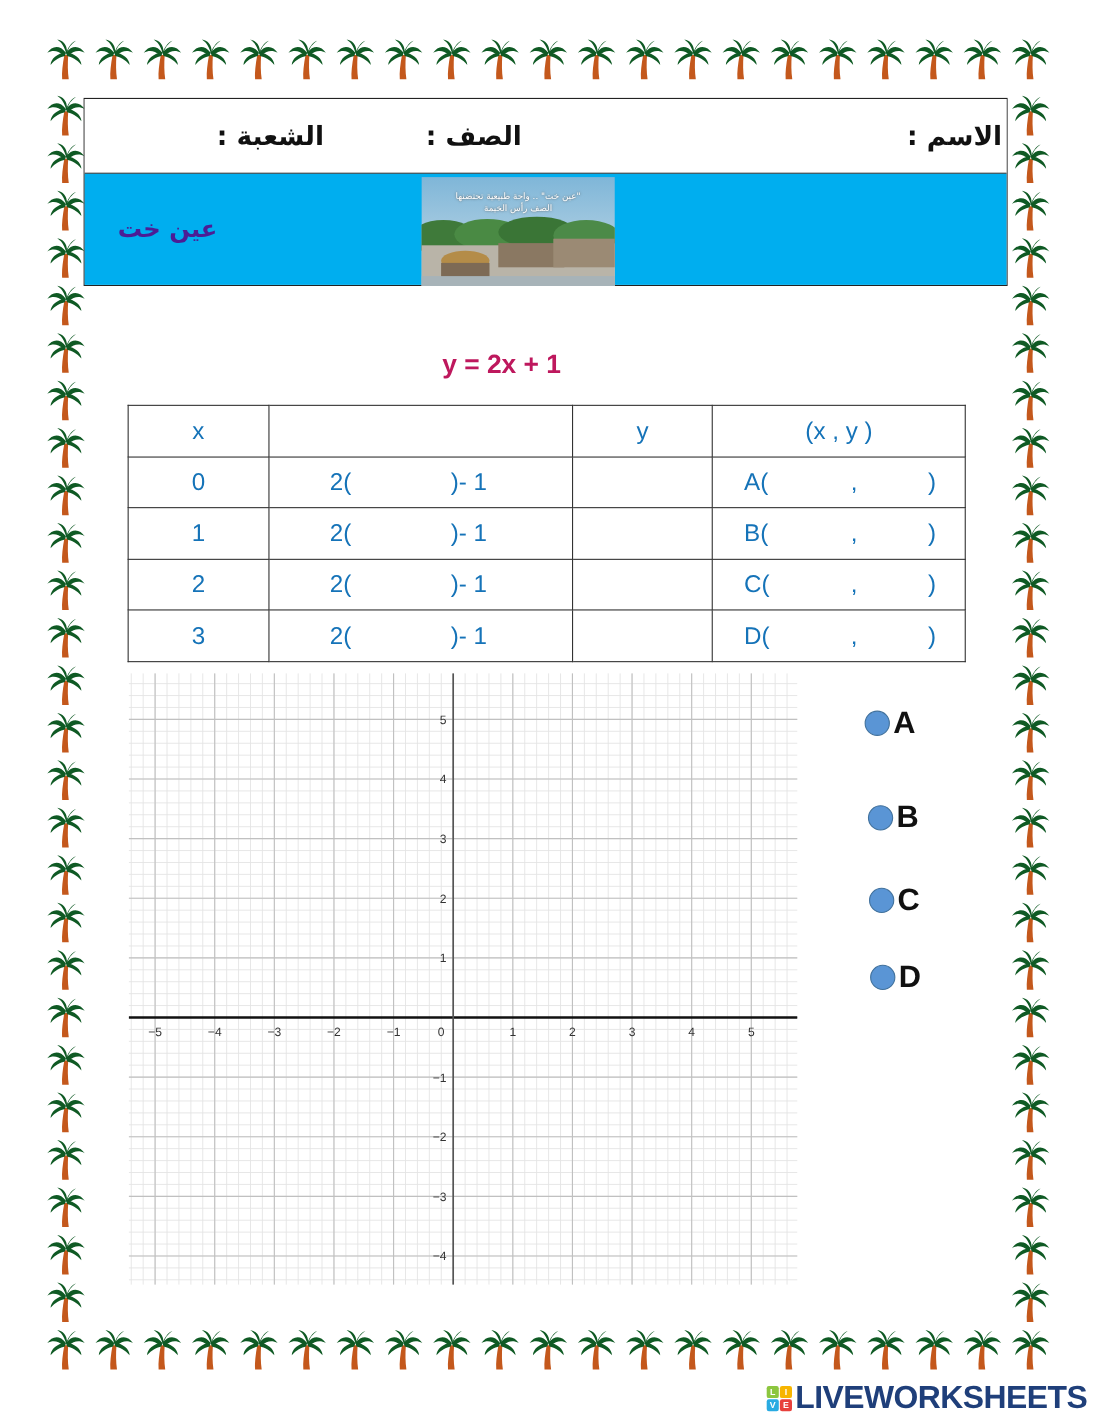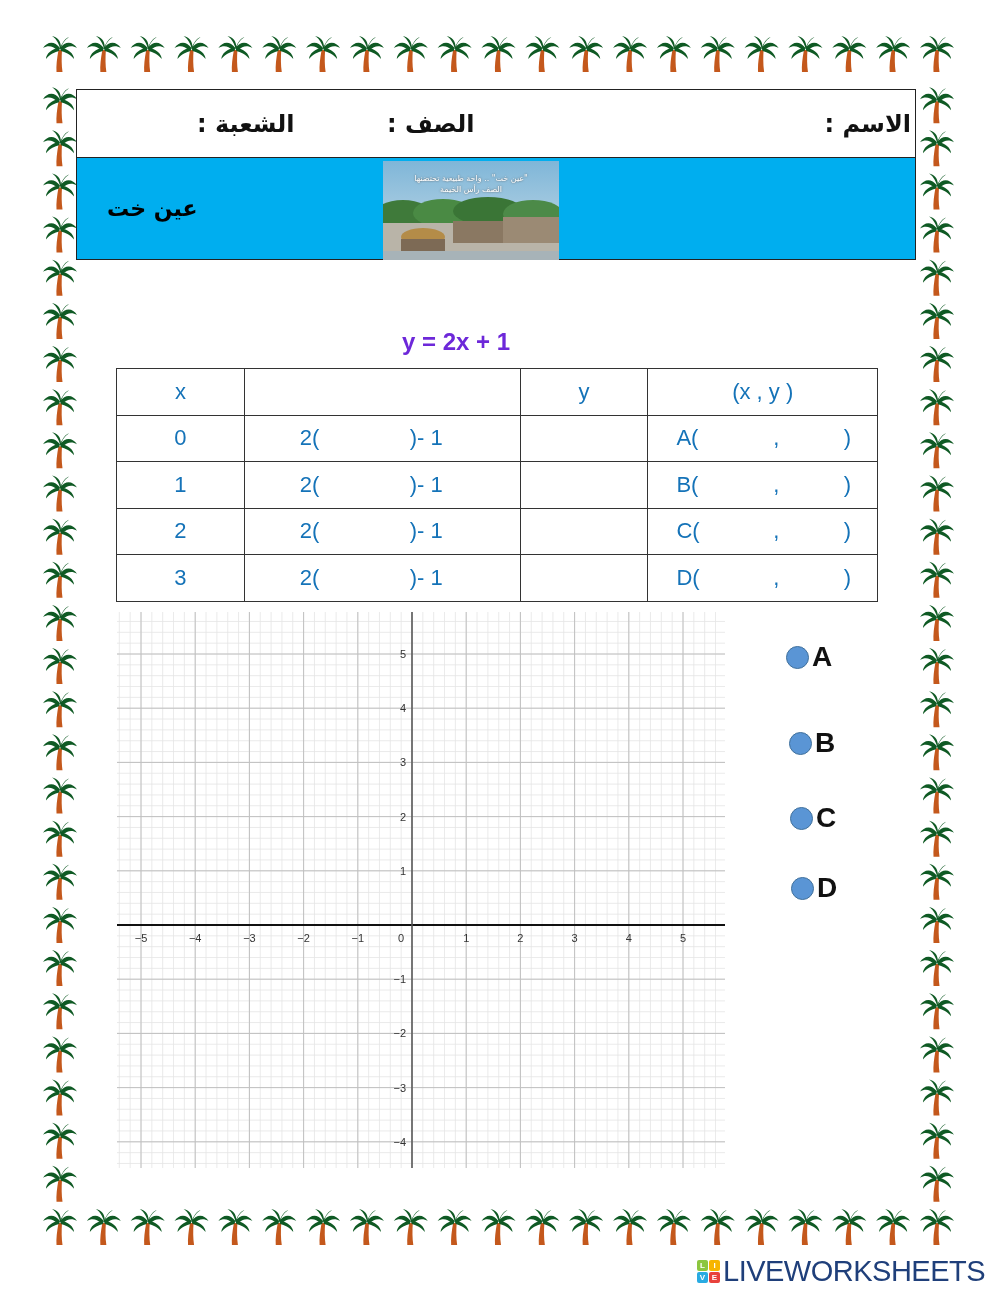--- a/index.html
+++ b/index.html
@@ -2,41 +2,41 @@
 <html><head>
 <meta charset="utf-8">
 <style>
   html, body { margin:0; padding:0; background:#ffffff; }
   body { width:1000px; height:1291px; position:relative; overflow:hidden; font-family:"Liberation Sans", sans-serif; }
   #border-layer { position:absolute; left:0; top:0; width:1000px; height:1291px; pointer-events:none; }
   .header-box { position:absolute; left:76px; top:89px; width:840px; height:171px; border:1.5px solid #222; box-sizing:border-box; }
   .header-white { position:absolute; left:0; top:0; right:0; height:67px; background:#fff; border-bottom:1.5px solid #222; }
   .header-blue { position:absolute; left:0; top:68px; right:0; bottom:0; background:#00aeef; }
   .hlabel { position:absolute; top:20px; font-size:24px; font-weight:bold; color:#111; direction:rtl; font-family:"DejaVu Sans", sans-serif; }
-  .title-ar { position:absolute; left:30px; top:38px; font-size:22px; font-weight:bold; color:#000000; direction:rtl; font-family:"DejaVu Sans", sans-serif; }
+  .title-ar { position:absolute; left:30px; top:38px; font-size:22px; font-weight:bold; color:#4c1d95; direction:rtl; font-family:"DejaVu Sans", sans-serif; }
   .photo { position:absolute; left:306px; top:3px; width:176px; height:99px; overflow:hidden; }
   .photo-caption { position:absolute; left:0; right:0; top:12px; text-align:center; color:#fff; font-size:8px; line-height:11px; direction:rtl; font-family:"DejaVu Sans", sans-serif; text-shadow:0 0 2px #555; }
-  .equation { position:absolute; left:0; width:912px; top:328px; text-align:center; font-size:24px; font-weight:bold; color:#6d28d9; }
+  .equation { position:absolute; left:0; width:912px; top:318px; text-align:center; font-size:24px; font-weight:bold; color:#be185d; }
   table.values { position:absolute; left:116px; top:368px; border-collapse:collapse; width:762px; }
   table.values td { border:1.3px solid #333; height:45.5px; padding:0; color:#1573b8; font-size:22px; text-align:center; vertical-align:middle; }
   .expr { display:flex; justify-content:center; gap:0; }
   .expr .l { width:110px; text-align:left; padding-left:55px; }
   .expr .r { width:110px; text-align:left; }
   .pt { display:flex; align-items:center; }
   .pt .lab { width:60px; text-align:left; padding-left:28px; }
   .pt .comma { width:80px; text-align:center; }
   .pt .close { flex:1; text-align:right; padding-right:26px; }
   #graph { position:absolute; left:117px; top:612px; width:608px; height:556px; }
   .answer-item { position:absolute; display:flex; align-items:center; }
   .dot { width:23px; height:23px; border-radius:50%; background:#5a95d5; border:1.5px solid #41719c; box-sizing:border-box; }
   .answer-letter { font-size:28px; font-weight:bold; color:#111; margin-left:3px; }
   .logo { position:absolute; left:697px; top:1255px; display:flex; align-items:center; }
   .logo-grid { display:grid; grid-template-columns:11px 11px; grid-template-rows:11px 11px; gap:1px; margin-right:3px; }
   .logo-grid span { font-size:8px; font-weight:bold; color:#fff; display:flex; align-items:center; justify-content:center; border-radius:2px; }
-  .logo-text { font-size:29px; font-weight:normal; color:#1f3f7a; letter-spacing:-0.5px; }
+  .logo-text { font-size:29px; font-weight:bold; color:#1f3f7a; letter-spacing:-0.5px; }
 </style>
 </head>
 <body>
 
 <svg id="border-layer" xmlns="http://www.w3.org/2000/svg" width="1000" height="1291">
   <defs>
     <g id="palm">
       <path d="M-1.5,-2 C-3,6 -4,14 -3.5,20 L2.5,20 C1.5,13 1.5,6 2,-2 Z" fill="#c4581c"></path>
       <path d="M0,-4 C-6,-12 -13,-10 -17,-4 C-12,-7 -7,-6 -3,-2 Z" fill="#0f5a24"></path>
       <path d="M0,-4 C6,-12 13,-10 17,-4 C12,-7 7,-6 3,-2 Z" fill="#0f5a24"></path>

